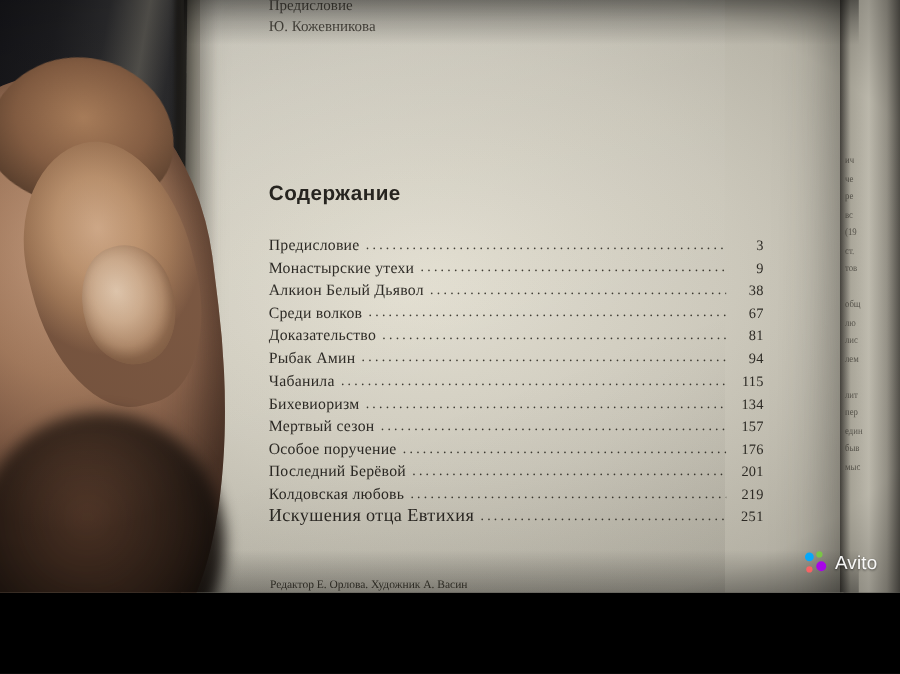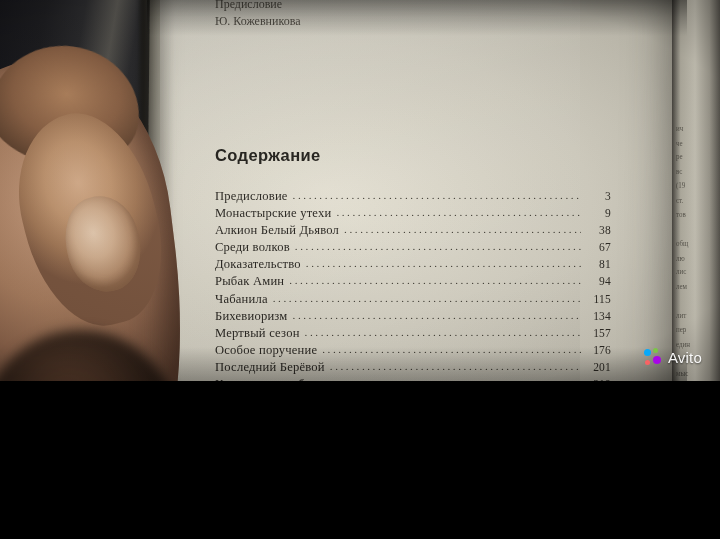--- a/index.html
+++ b/index.html
@@ -9,21 +9,21 @@
   }
   body {
     width: 720px;
     height: 539px;
     overflow: hidden;
     font-family: "Liberation Serif", serif;
   }
   #photo {
     position: relative;
     width: 720px;
-    height: 381px;
+    height: 474px;
     overflow: hidden;
     background: #8d8b80;
   }
   
   .bg-dark {
     position: absolute;
     inset: 0;
     background:
       linear-gradient(100deg, #16161a 0%, #1d1d20 6%, #2a2a2c 11%, #55534e 15%, #2b2b2d 18%, #141416 24%, #101012 30%, #17171a 100%);
   }

